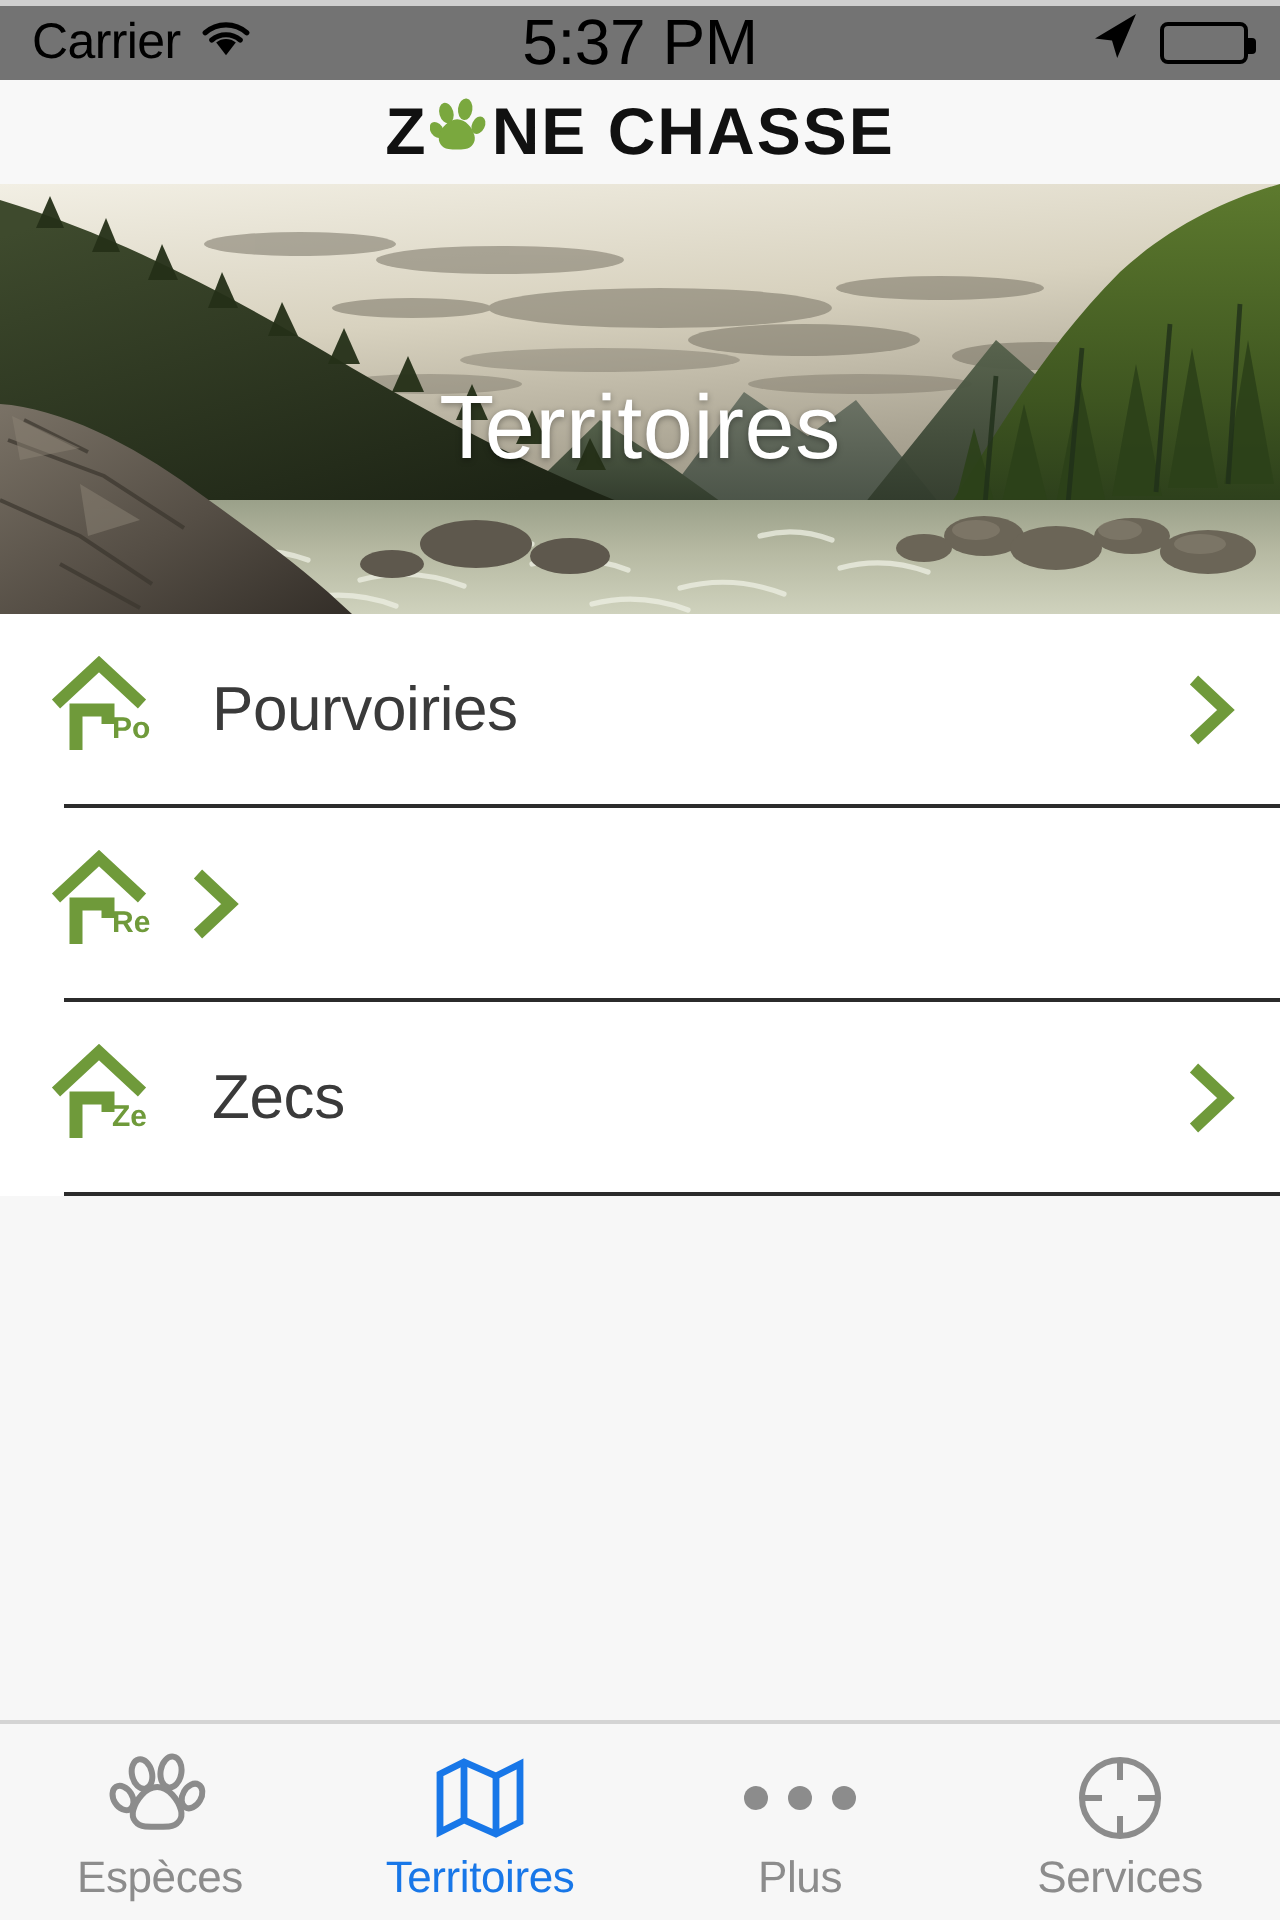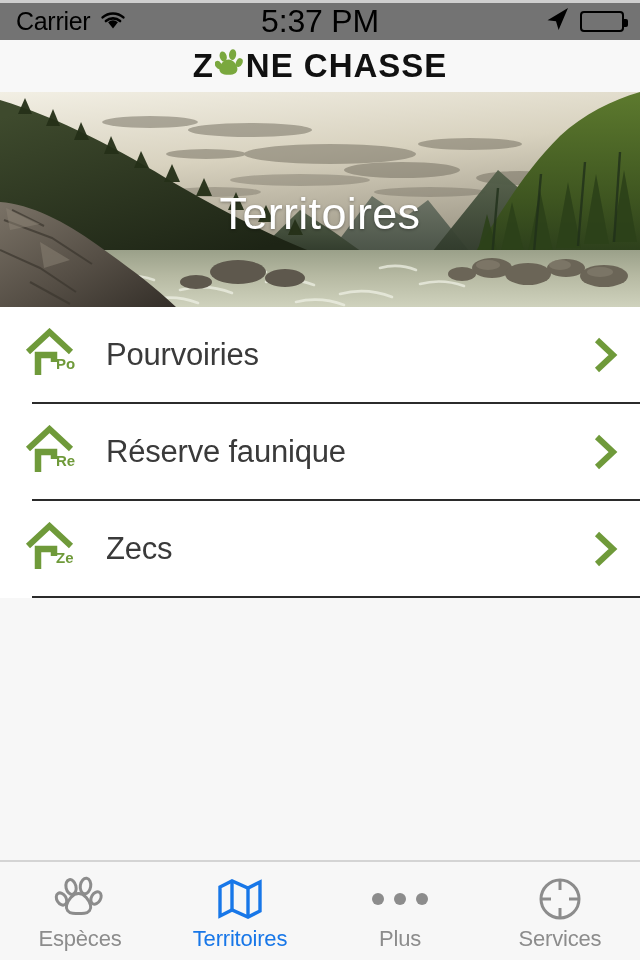--- a/index.html
+++ b/index.html
@@ -388,21 +388,20 @@
     <div class="separator"></div>
 
     <div class="list-row">
       <span class="row-icon">
         <svg width="58" height="54" viewBox="0 0 58 54">
           <path d="M4 24 L25.5 4 L47 24" stroke="#6f9a3a" stroke-width="6" fill="none" stroke-linejoin="miter"></path>
           <path d="M14 47 L14 27 L30 27 L30 34" stroke="#6f9a3a" stroke-width="6.5" fill="none" stroke-linejoin="miter" stroke-linecap="butt"></path>
           <text x="32" y="41" font-family="Liberation Sans, sans-serif" font-size="15" font-weight="bold" fill="#6f9a3a">Re</text>
         </svg>
       </span>
-      <span class="row-label">Réserve faunique</span>
       <span class="row-chevron">
         <svg width="26" height="40" viewBox="0 0 26 40">
           <path d="M5 5 L21 20 L5 35" stroke="#6f9a3a" stroke-width="6" fill="none" stroke-linecap="butt" stroke-linejoin="miter"></path>
         </svg>
       </span>
     </div>
     <div class="separator"></div>
 
     <div class="list-row">
       <span class="row-icon">

